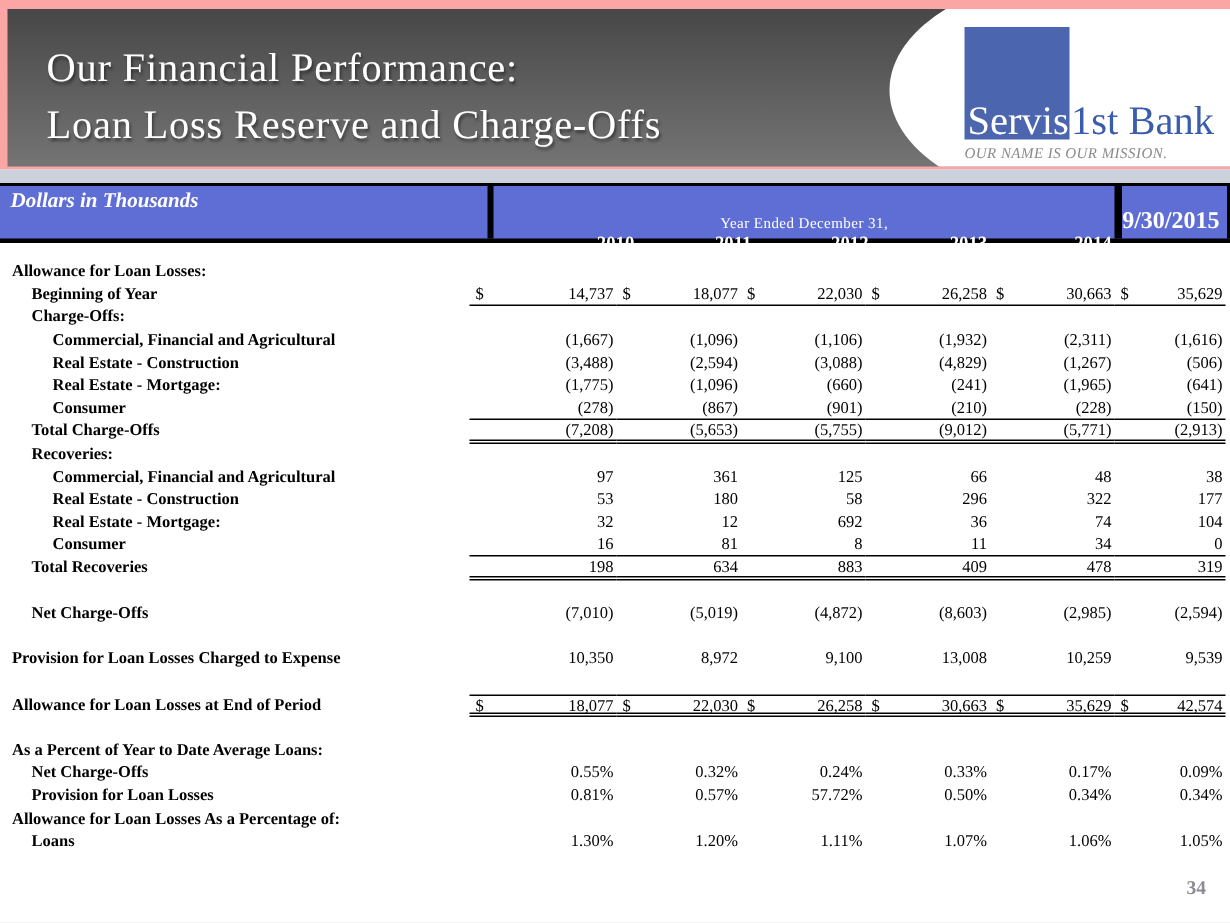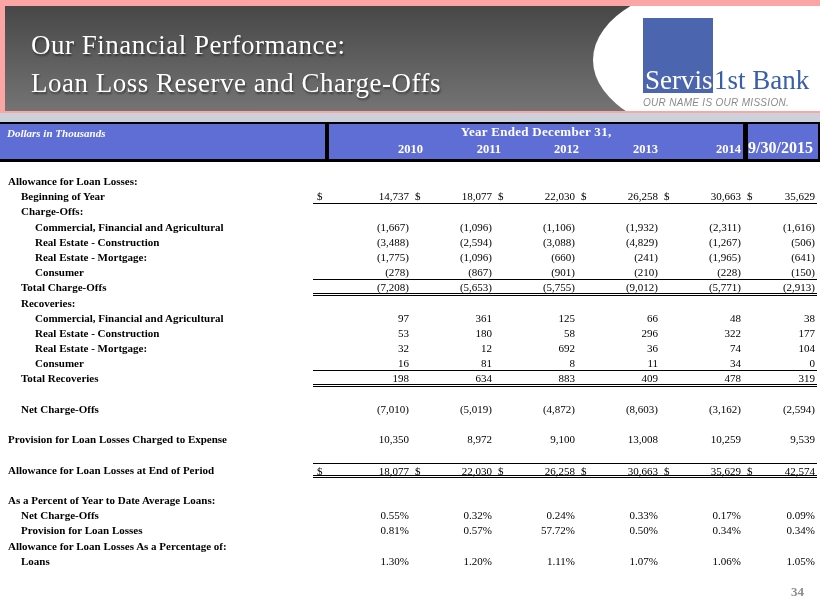--- a/index.html
+++ b/index.html
@@ -23,24 +23,24 @@
   .logo-tagline{font-family:"Liberation Sans",sans-serif;font-style:italic;font-size:10px;
                 margin-top:4px;letter-spacing:0.3px;white-space:nowrap;}
 
   .divider{position:absolute;top:113px;left:0;width:820px;height:9px;background:#ccd1db;}
 
   
   .thead{position:absolute;top:122px;left:0;width:820px;height:40px;display:flex;
          box-sizing:border-box;border-top:2px solid #000;border-bottom:3px solid #000;
          color:#fff;}
   .th-left{width:339px;border-right:4px solid #000;box-sizing:border-box;
-           font-style:italic;font-weight:bold;font-size:11px;padding:3px 11px 0 7px;}
+           font-style:italic;font-weight:bold;font-size:14px;padding:3px 11px 0 7px;}
   .th-center{width:419px;border-right:5px solid #000;box-sizing:border-box;
              display:flex;flex-direction:column;}
-  .th-group{text-align:center;font-weight:bold;font-size:13px;padding-top:0;letter-spacing:0.3px;}
+  .th-group{text-align:center;font-weight:normal;font-size:10px;padding-top:20px;letter-spacing:0.3px;}
   .th-years{display:flex;flex:1;align-items:flex-end;padding-bottom:2px;}
   .year-cell{text-align:right;font-weight:bold;font-size:12.5px;box-sizing:border-box;padding-right:8px;}
   .year-cell:nth-child(1){width:103px;}
   .year-cell:nth-child(2){width:79px;}
   .year-cell:nth-child(3){width:79px;}
   .year-cell:nth-child(4){width:80px;}
   .year-cell:nth-child(5){width:78px;padding-right:2px;}
   .th-right{flex:1;display:flex;align-items:flex-end;justify-content:flex-end;
             font-weight:bold;font-size:16px;padding:0 5px 2px 0;
             border-right:2px solid #000;box-sizing:border-box;}
@@ -76,21 +76,21 @@
         <div>Our Financial Performance:</div>
         <div>Loan Loss Reserve and Charge-Offs</div>
       </div>
       <div class="logo">
         <div class="logo-name">
           <span class="logo-square" id="logo-square" style="background: rgb(75, 102, 174);">
             <span class="logo-servis">Servis</span>
           </span>
           <span class="logo-rest" id="logo-rest" style="color: rgb(58, 93, 173);">1st Bank</span>
         </div>
-        <div class="logo-tagline" id="logo-tagline" style="color: rgb(138, 138, 138);">OUR NAME IS OUR MISSION.</div>
+        <div class="logo-tagline" id="logo-tagline" style="color: rgb(138, 138, 138); font-family: Liberation Serif, serif;">OUR NAME IS OUR MISSION.</div>
       </div>
     </div>
   </div>
 
   <div class="divider"></div>
 
   <div class="thead" id="thead" style="background: rgb(95, 110, 212);">
     <div class="th-left">Dollars in Thousands</div>
     <div class="th-center">
       <div class="th-group">Year Ended December 31,</div>
@@ -232,21 +232,21 @@
         <div class="num n4">478</div>
         <div class="num n5">319</div>
       </div>
       <div class="spacer"></div>
       <div class="row">
         <div class="lbl ind1">Net Charge-Offs</div>
         <div class="num n0">(7,010)</div>
         <div class="num n1">(5,019)</div>
         <div class="num n2">(4,872)</div>
         <div class="num n3">(8,603)</div>
-        <div class="num n4">(3,162)</div>
+        <div class="num n4">(2,985)</div>
         <div class="num n5">(2,594)</div>
       </div>
       <div class="spacer"></div>
       <div class="row">
         <div class="lbl ind0">Provision for Loan Losses Charged to Expense</div>
         <div class="num n0">10,350</div>
         <div class="num n1">8,972</div>
         <div class="num n2">9,100</div>
         <div class="num n3">13,008</div>
         <div class="num n4">10,259</div>

